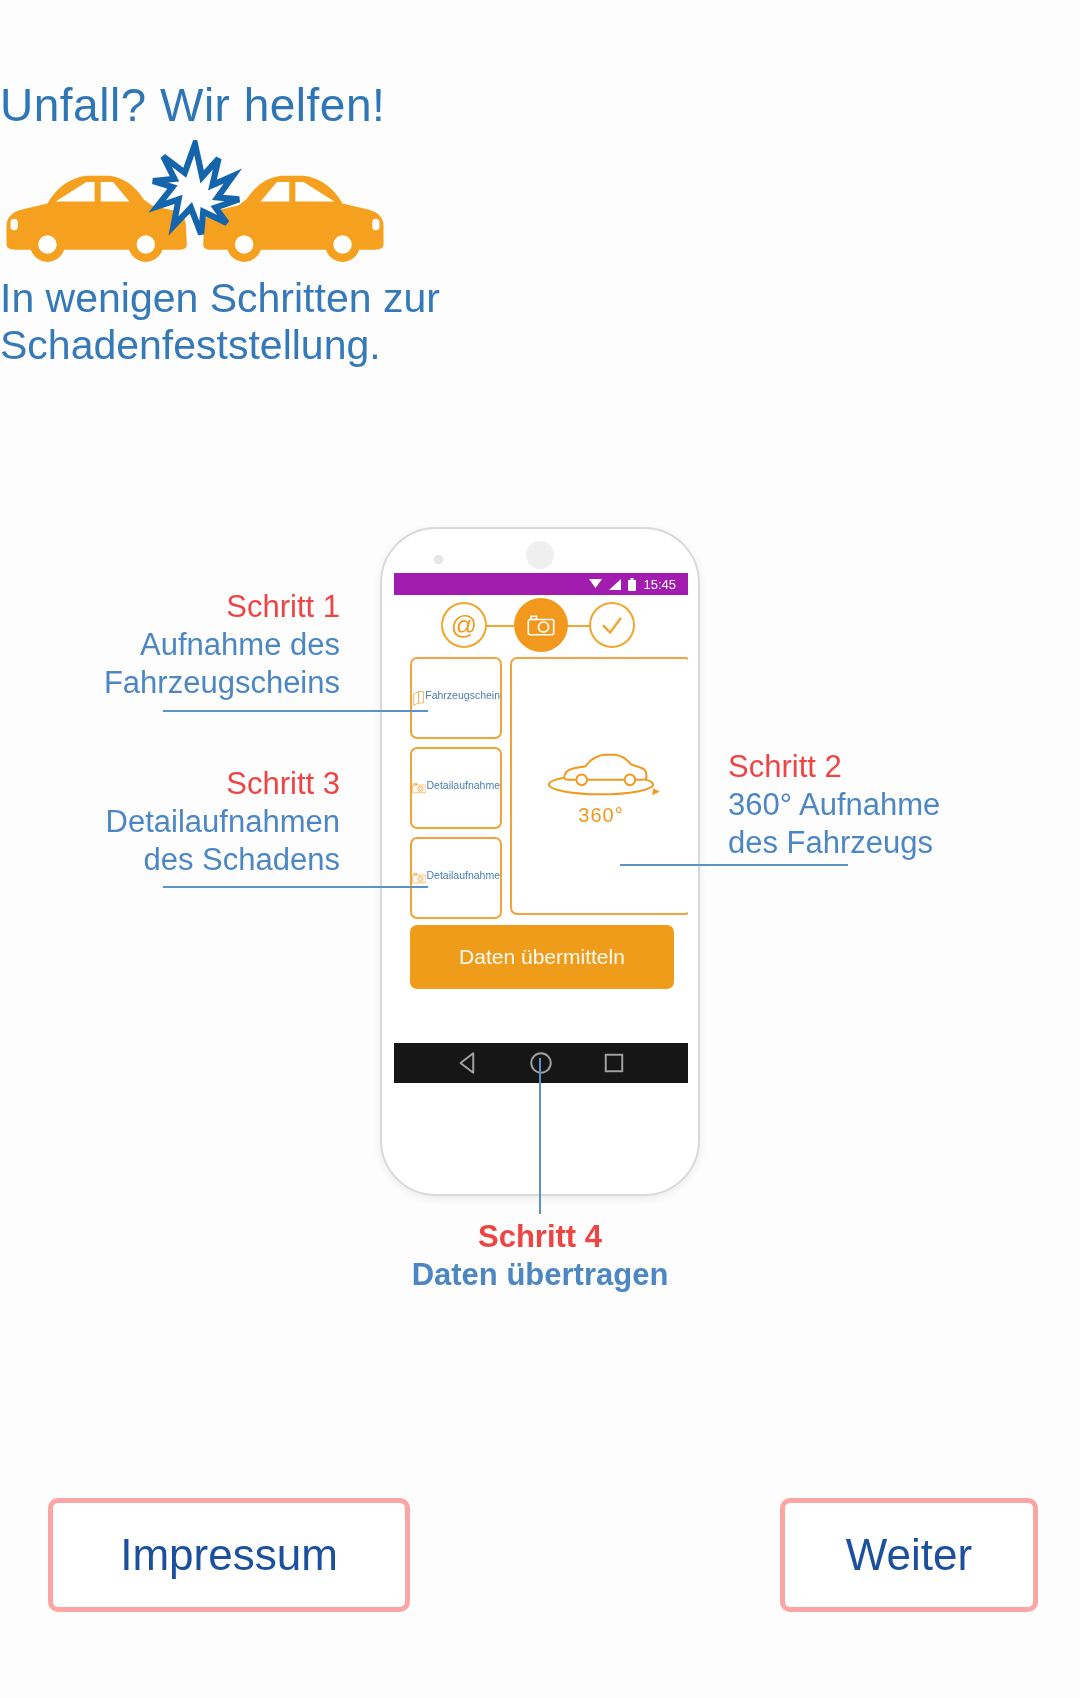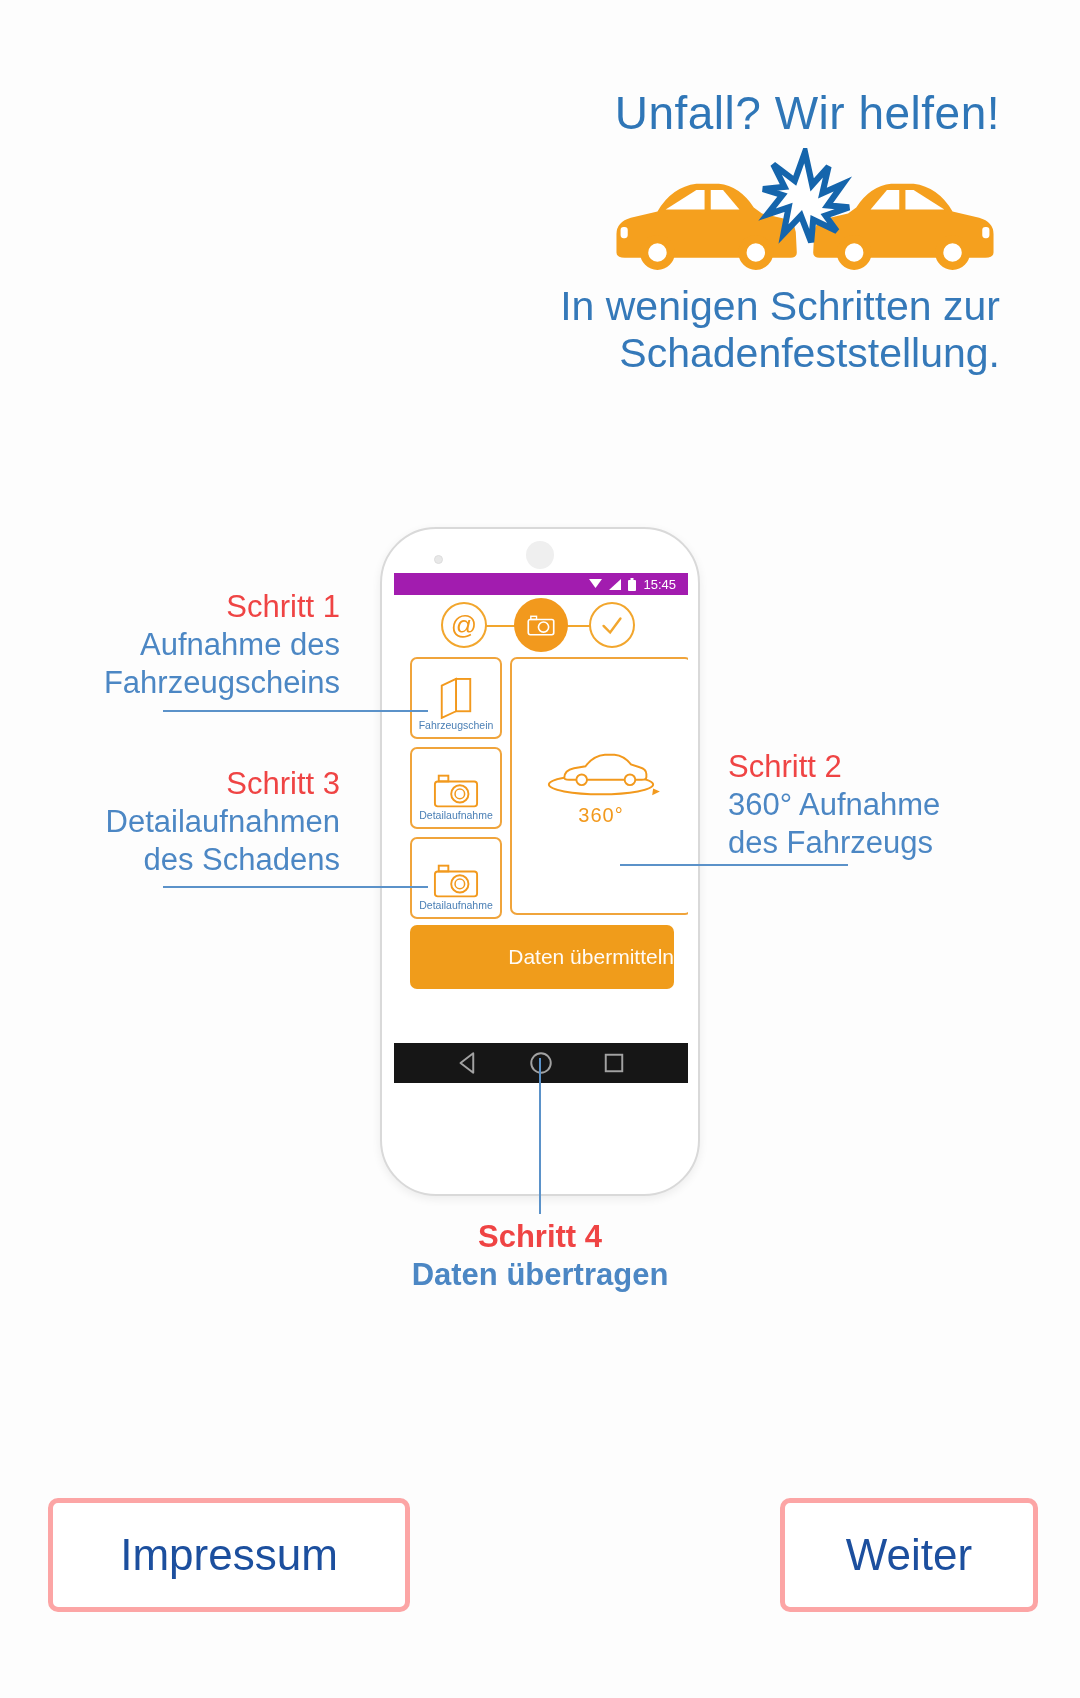--- a/index.html
+++ b/index.html
@@ -1,21 +1,21 @@
 <!DOCTYPE html>
 <html><head>
 <meta charset="utf-8">
 <style>
   * { margin:0; padding:0; box-sizing:border-box; }
   body { width:1080px; height:1698px; background:#fdfdfd; overflow:hidden;
          font-family:"Liberation Sans","DejaVu Sans",sans-serif; }
   .page { position:relative; width:1080px; height:1698px; }
 
   
-  .hero { position:absolute; left:0; top:8px; width:1000px; text-align:right;padding-left:48px; }
+  .hero { position:absolute; left:0; top:0; width:1000px; text-align:left; }
   .title { margin-top:78px; font-size:46px; font-weight:400; color:#2f76b7; letter-spacing:0.5px; }
   .crash { margin-top:8px; }
   .subtitle { font-size:41px; color:#3579b9; line-height:47px; margin-top:6px; }
 
   
   .phone { position:absolute; left:380px; top:527px; width:320px; height:669px;
            background:#fff; border:2px solid #d9d9d9; border-radius:56px;
            box-shadow:0 3px 10px rgba(0,0,0,0.07); }
   .cam-dot { position:absolute; left:52px; top:26px; width:9px; height:9px; border-radius:50%;
              background:#e8e8e8; border:1px solid #ddd; }
@@ -38,30 +38,30 @@
 
   .content { position:relative; height:448px; background:#fff; }
   .stepper { position:absolute; left:0; top:0; width:100%; height:58px; }
   .circ { position:absolute; border-radius:50%; display:flex; align-items:center; justify-content:center; }
   .circ.outline { width:46px; height:46px; border:2px solid #f2a62d; background:#fff; }
   .circ.fill { width:54px; height:54px; background:#f2991d; }
   .at-glyph { color:#f2991d; font-size:26px; font-weight:400; }
   .connector { position:absolute; height:2px; background:#f2a62d; top:30px; }
 
   .tile { position:absolute; left:16px; width:92px; border:2px solid #f0a43b; border-radius:7px;
-          background:#fff; display:flex; flex-direction:column; align-items:center; justify-content:flex-end; }
+          background:#fff; display:flex; align-items:center; justify-content:flex-end; }
   .tile-label { font-size:10.5px; color:#4a7fb5; margin-bottom:6px; }
   .bigbox { position:absolute; left:116px; top:62px; width:182px; height:258px;
             border:2px solid #f0a43b; border-radius:7px; background:#fff;
             display:flex; flex-direction:column; align-items:center; justify-content:center; }
   .deg { font-size:20px; color:#f2991d; margin-top:2px; letter-spacing:1px; }
 
   .submit { position:absolute; left:16px; top:330px; width:264px; height:64px; background:#f09c1b;
             border:none; border-radius:7px; color:rgba(255,255,255,0.96); font-size:21px;
-            font-family:inherit;text-align:right; }
+            font-family:inherit; }
 
   .nav-bar { height:40px; background:#161616; display:flex; align-items:center; justify-content:space-around;
              padding:0 38px; }
 
   
   .ann { position:absolute; font-size:31px; line-height:38px; color:#4c87c4; }
   .ann .ann-title { color:#ef4444; }
   .ann.right-align { text-align:right; }
   .ann.center-align { text-align:center; }
   .ann-line { position:absolute; background:#5b92c9; }

